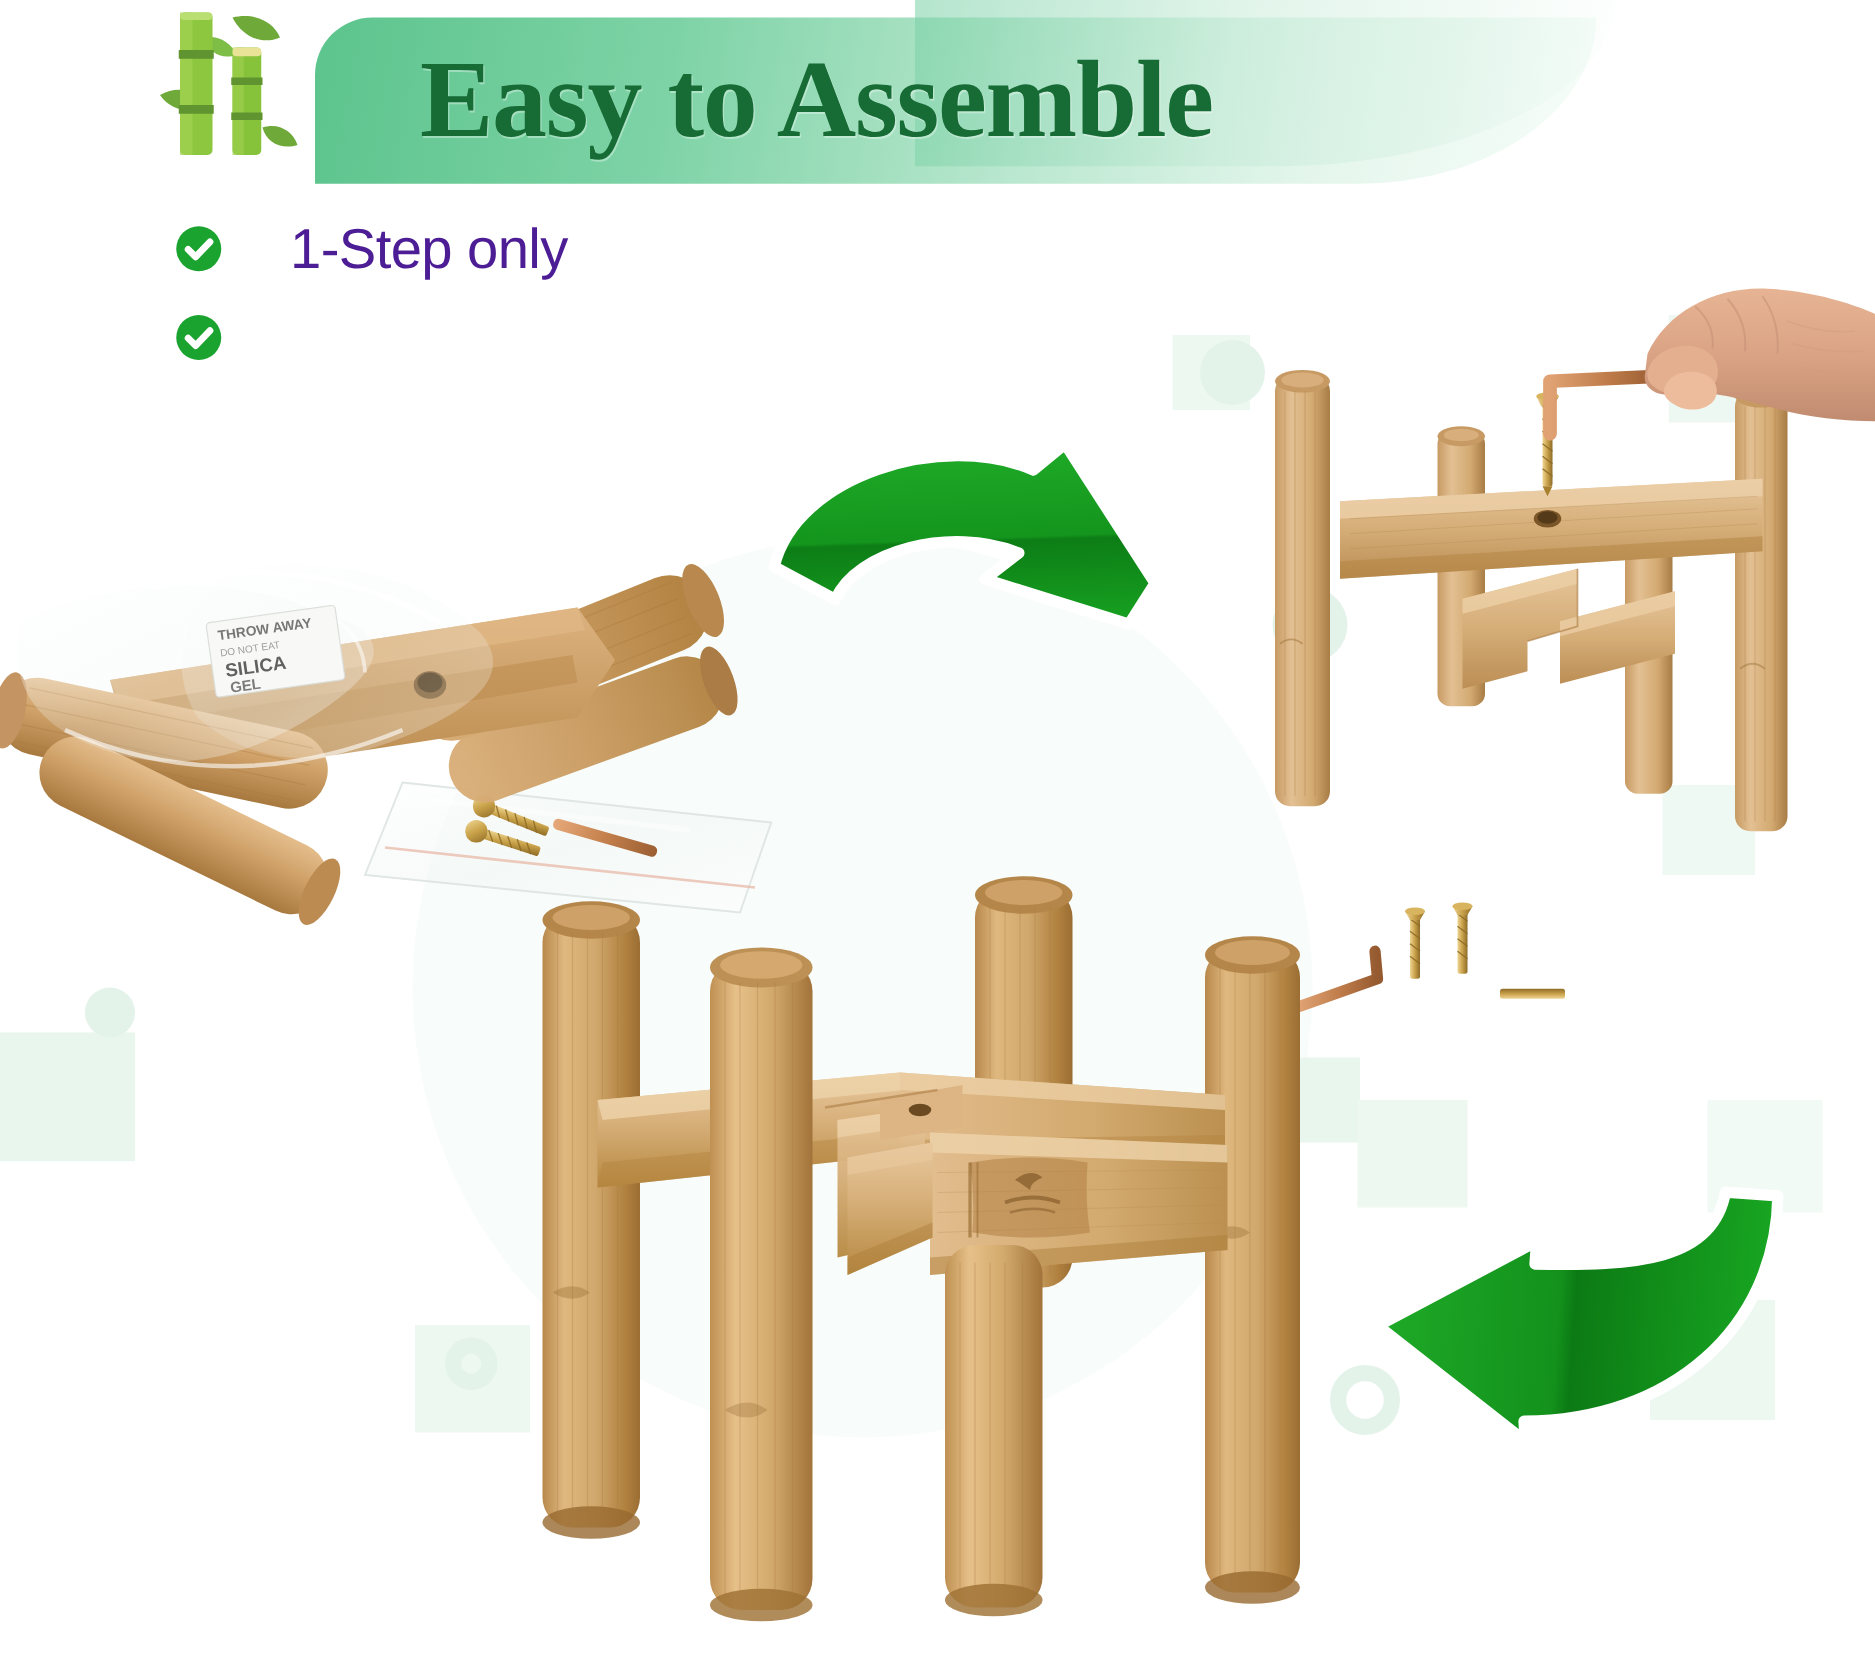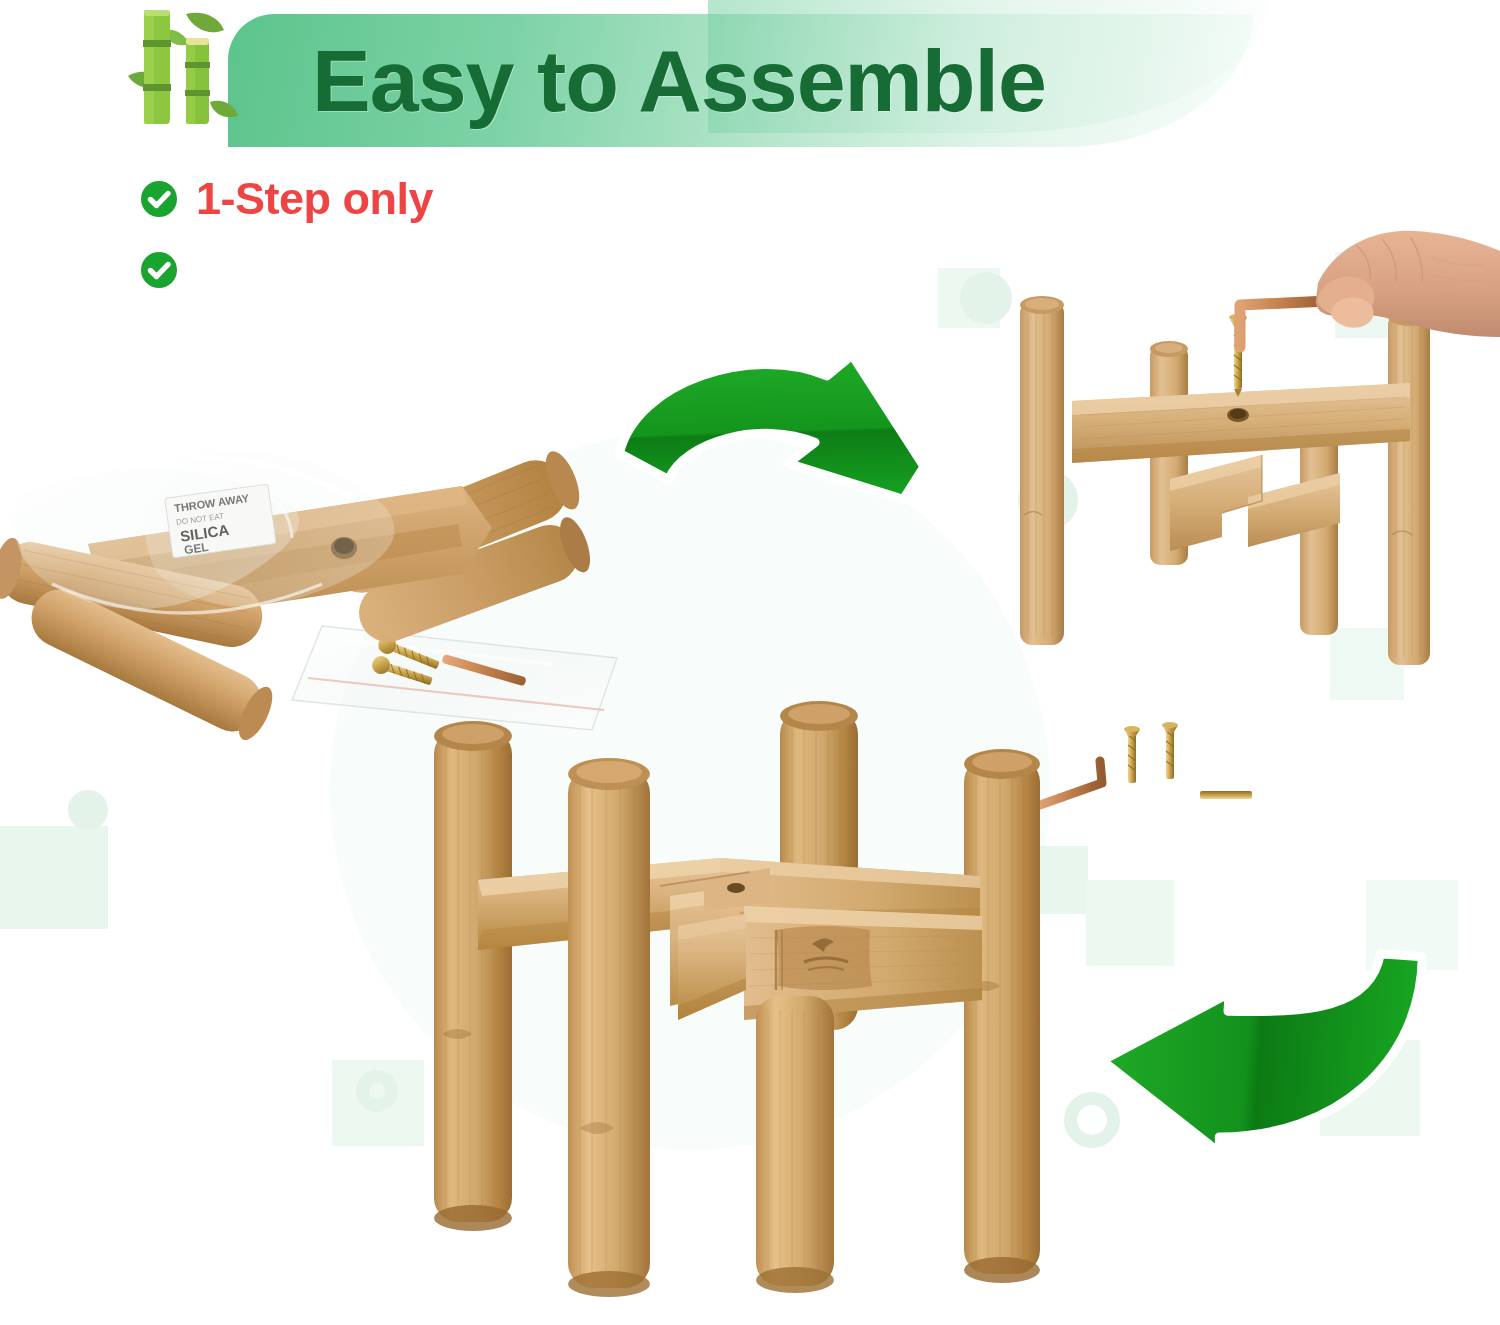--- a/index.html
+++ b/index.html
@@ -14,22 +14,23 @@
   
   .bg-layer { position:absolute; inset:0; z-index:0; pointer-events:none; }
   .bg-sq { position:absolute; background:#e8f6ee; }
   .bg-sq.soft { background:#edf8f1; }
   .bg-circ { position:absolute; border-radius:50%; background:#e3f3ea; }
   .bg-ring { position:absolute; border-radius:50%; border:13px solid #e3f3ea; }
   .bg-big { position:absolute; border-radius:50%; background:#f2faf6; }
 
   
   .banner {
-    position:absolute; left:228px; top:14px; width:1025px; height:133px;
+    position:absolute; left:252px; top:14px; width:1025px; height:133px;
     z-index:2;
+    font-family:Liberation Serif, serif;
   }
   .banner-shape {
     position:absolute; inset:0;
     background:linear-gradient(100deg,#5cc48d 0%, #7ed3a6 28%, #b9e7cf 55%, #e4f6ec 78%, #f7fdfa 100%);
     border-radius:46px 0 190px 0 / 46px 0 133px 0;
   }
   .banner-shape2 {
     position:absolute; left:480px; top:-14px; width:560px; height:133px;
     background:linear-gradient(100deg,rgba(120,208,165,.55) 0%, rgba(196,234,214,.5) 45%, rgba(255,255,255,0) 100%);
     border-radius:0 0 300px 0 / 0 0 147px 0;
@@ -45,22 +46,23 @@
   }
 
   
   .bamboo { position:absolute; left:126px; top:6px; width:150px; height:142px; z-index:3; }
 
   
   .bullets { position:absolute; left:140px; top:172px; width:780px; z-index:3; }
   .bullet-row { display:flex; align-items:flex-start; margin-bottom:18px; }
   .check-icon { flex:0 0 auto; width:38px; height:38px; margin-right:18px; margin-top:8px; }
   .bullet-text {
-    color:#ef4444; font-size:45px; font-weight:bold; line-height:1.18;
+    color:#4c1d95; font-size:45px; font-weight:normal; line-height:1.18;
     letter-spacing:-.5px;
+    margin-left:36px;
   }
 
   
   .photo { position:absolute; z-index:4; }
   #pack-photo   { left:-8px;   top:378px;  width:640px;  height:370px; }
   #explode-photo{ left:1010px; top:205px;  width:490px;  height:640px; }
   #assembled-photo{ left:420px; top:690px; width:640px;  height:635px; }
 
   
   .arrow { position:absolute; z-index:5; }

